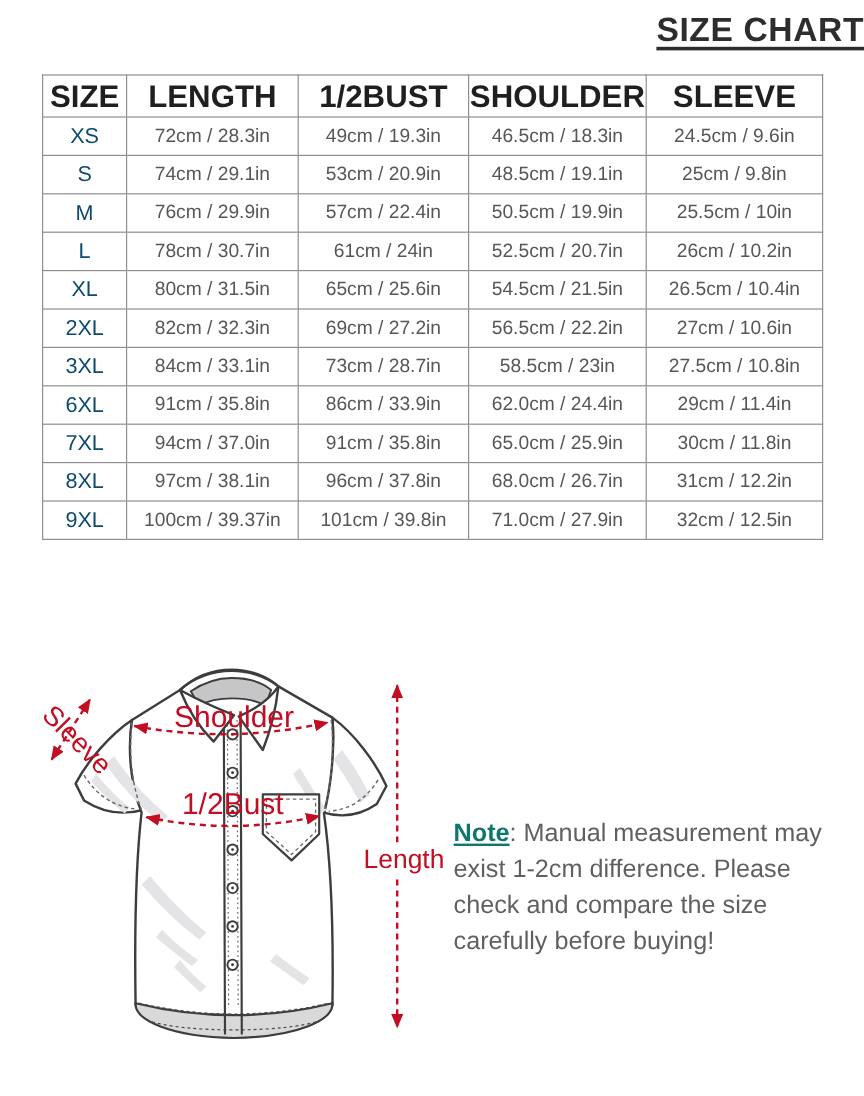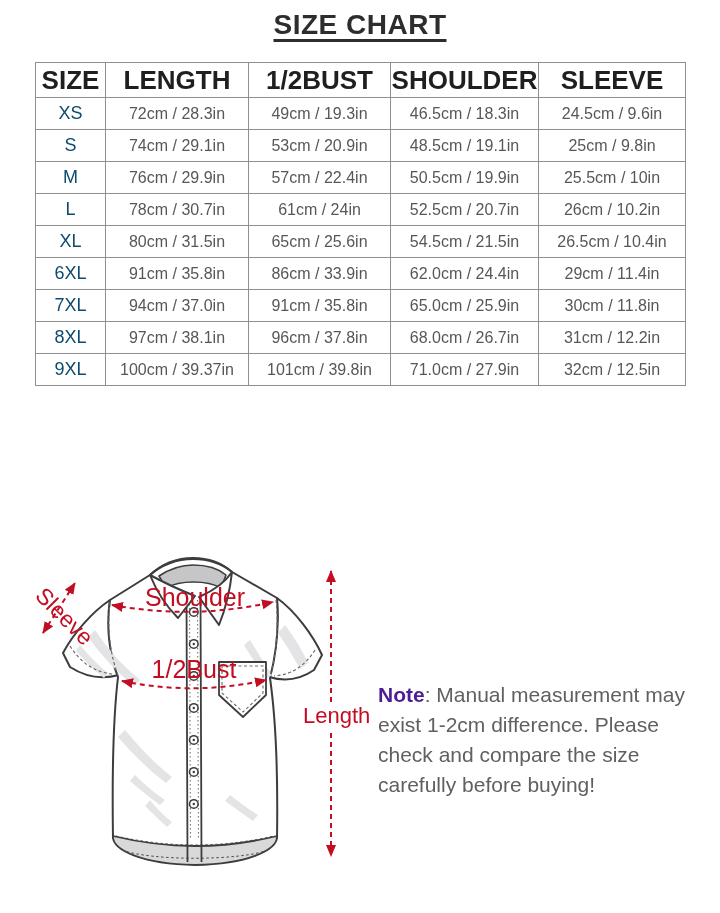--- a/index.html
+++ b/index.html
@@ -1,42 +1,42 @@
 <!DOCTYPE html>
 <html><head>
 <meta charset="utf-8">
 <style>
   html,body { margin:0; padding:0; background:#ffffff; }
   .canvas {
     position:relative; width:720px; height:913px; background:#ffffff;
     font-family:"Liberation Sans", sans-serif; overflow:hidden;
   }
   .title {
-    position:absolute; top:9px; left:0; width:100%; text-align:center;
+    position:absolute; top:9px; left:0; width:100%; text-align:right;
   }
   .title span {
     font-size:28px; font-weight:bold; color:#2d2d2f; letter-spacing:.5px;
     text-decoration:underline; text-decoration-thickness:3px; text-underline-offset:5px;
   }
   table.size-chart {
     position:absolute; left:35px; top:62px; width:650px;
     border-collapse:collapse; table-layout:fixed;
   }
   table.size-chart th, table.size-chart td {
     border:1px solid #8f8f8f; text-align:center; padding:0; vertical-align:middle;
   }
   table.size-chart thead th { height:34px; font-size:26px; font-weight:bold; color:#1f1f21; }
   table.size-chart tbody tr { height:32px; }
   table.size-chart tbody th { font-size:18px; font-weight:normal; color:#0c4a6e; }
   table.size-chart tbody td { font-size:16px; font-weight:normal; color:#57575a; }
   .note {
     position:absolute; left:378px; top:650px; width:332px;
     font-size:21px; line-height:30px; color:#606063; white-space:pre-line;
   }
-  .note .note-prefix { font-weight:bold; color:#4c1d95; }
+  .note .note-prefix { font-weight:bold; color:#0f766e;text-decoration:underline; }
   .diagram { position:absolute; left:0; top:545px; width:380px; height:368px; }
 </style>
 </head>
 <body>
 
 <div class="canvas">
 
   <div class="title">
     <span>SIZE CHART</span>
   </div>
@@ -86,20 +86,34 @@
           <td>61cm / 24in</td>
           <td>52.5cm / 20.7in</td>
           <td>26cm / 10.2in</td>
         </tr>
         <tr>
           <th>XL</th>
           <td>80cm / 31.5in</td>
           <td>65cm / 25.6in</td>
           <td>54.5cm / 21.5in</td>
           <td>26.5cm / 10.4in</td>
+        </tr>
+        <tr>
+          <th>2XL</th>
+          <td>82cm / 32.3in</td>
+          <td>69cm / 27.2in</td>
+          <td>56.5cm / 22.2in</td>
+          <td>27cm / 10.6in</td>
+        </tr>
+        <tr>
+          <th>3XL</th>
+          <td>84cm / 33.1in</td>
+          <td>73cm / 28.7in</td>
+          <td>58.5cm / 23in</td>
+          <td>27.5cm / 10.8in</td>
         </tr>
         <tr>
           <th>6XL</th>
           <td>91cm / 35.8in</td>
           <td>86cm / 33.9in</td>
           <td>62.0cm / 24.4in</td>
           <td>29cm / 11.4in</td>
         </tr>
         <tr>
           <th>7XL</th>

